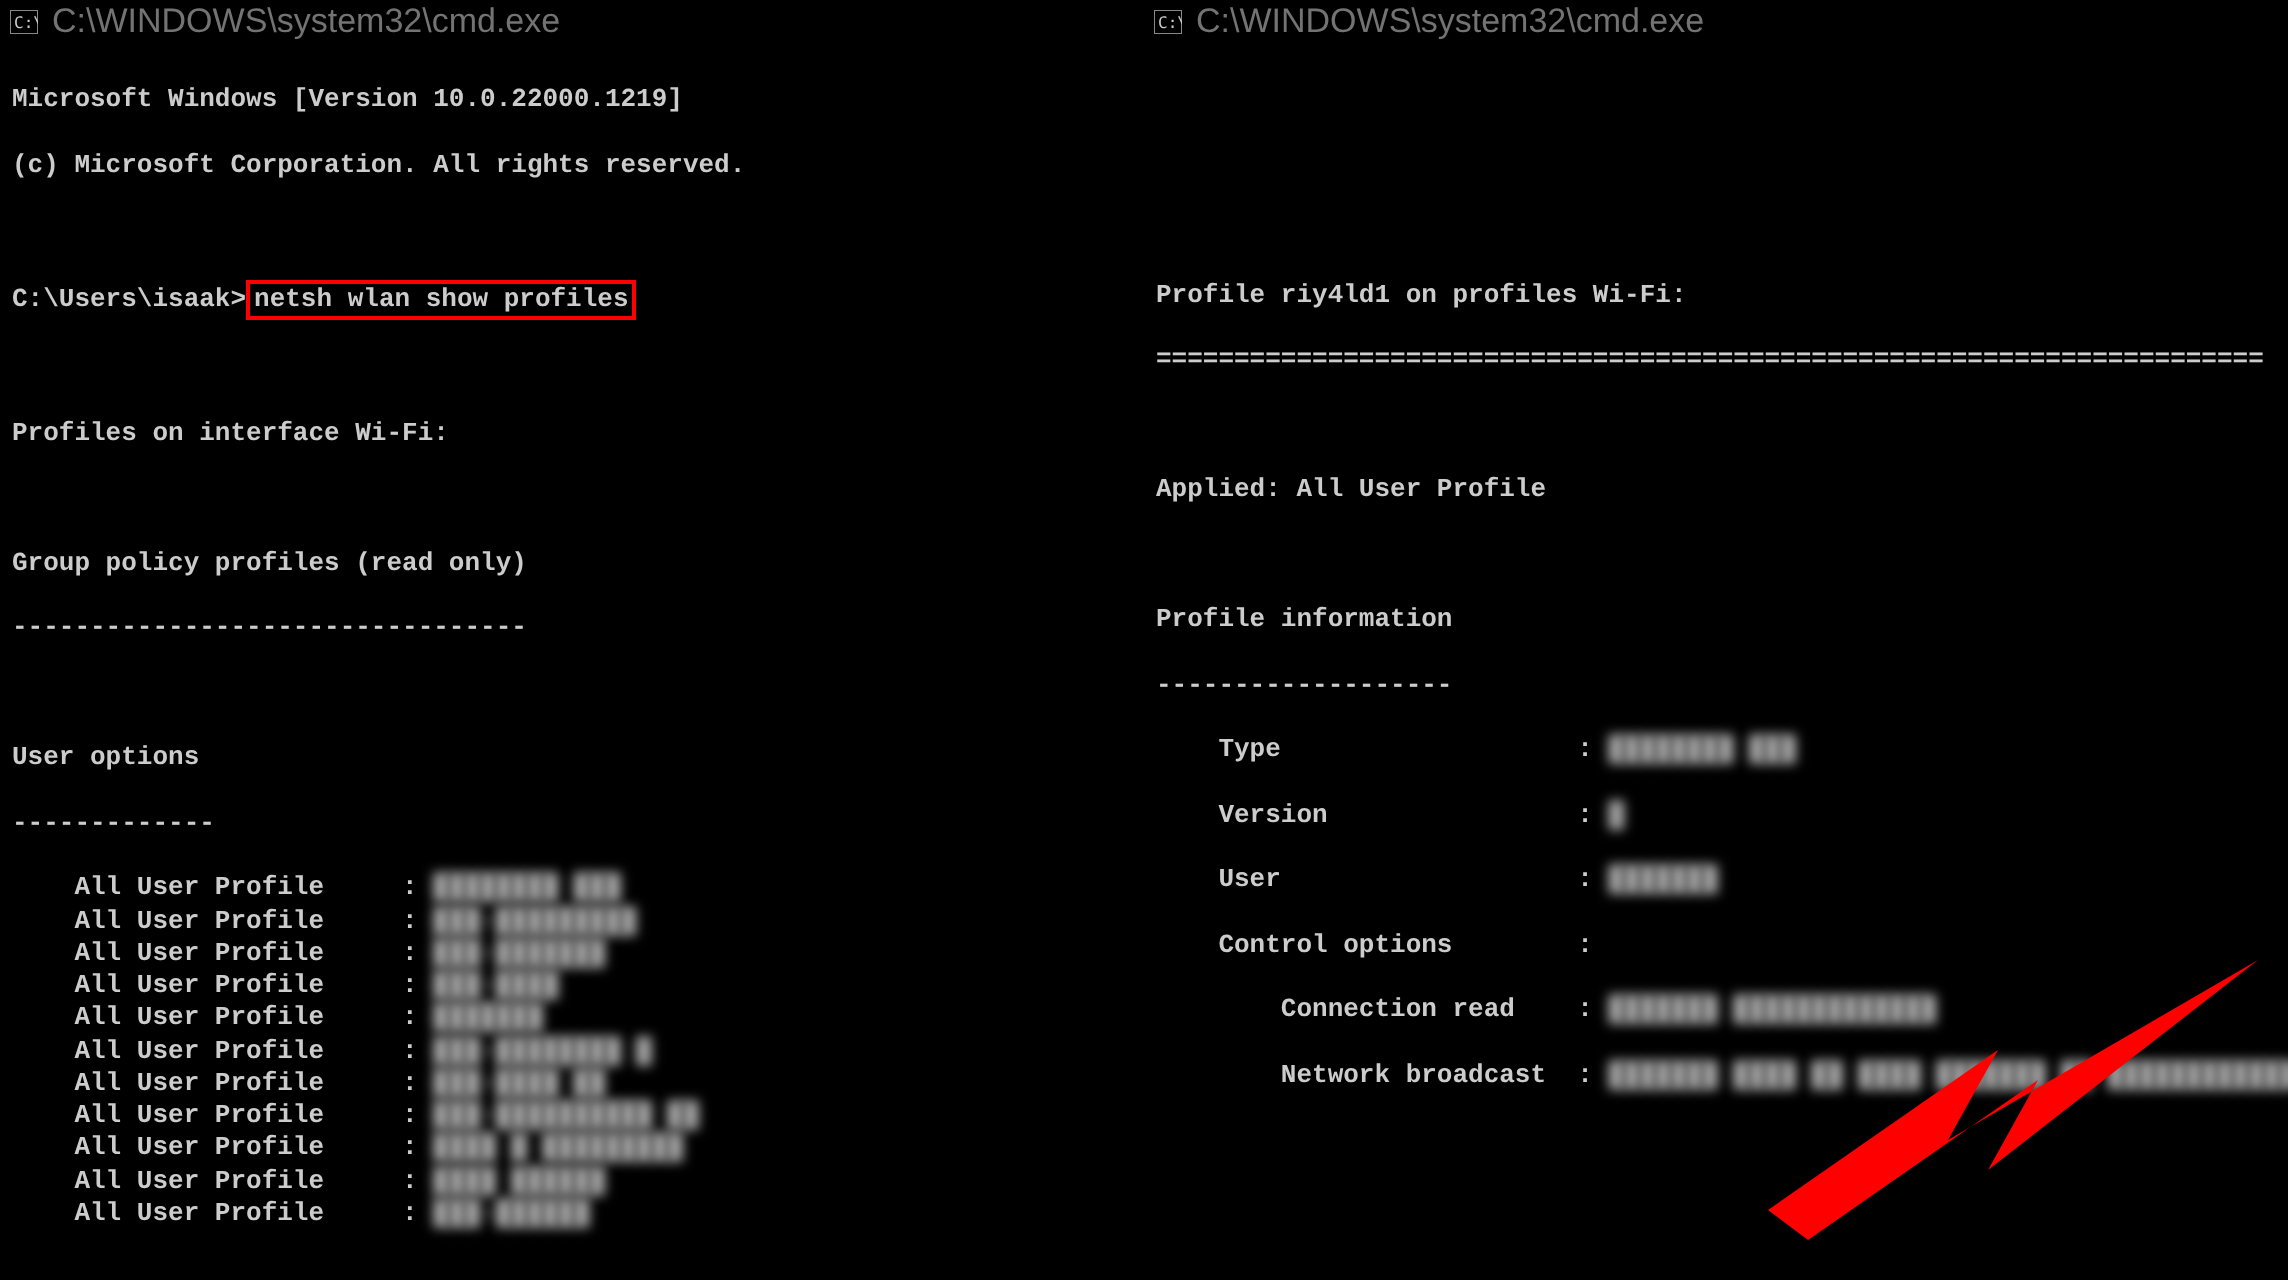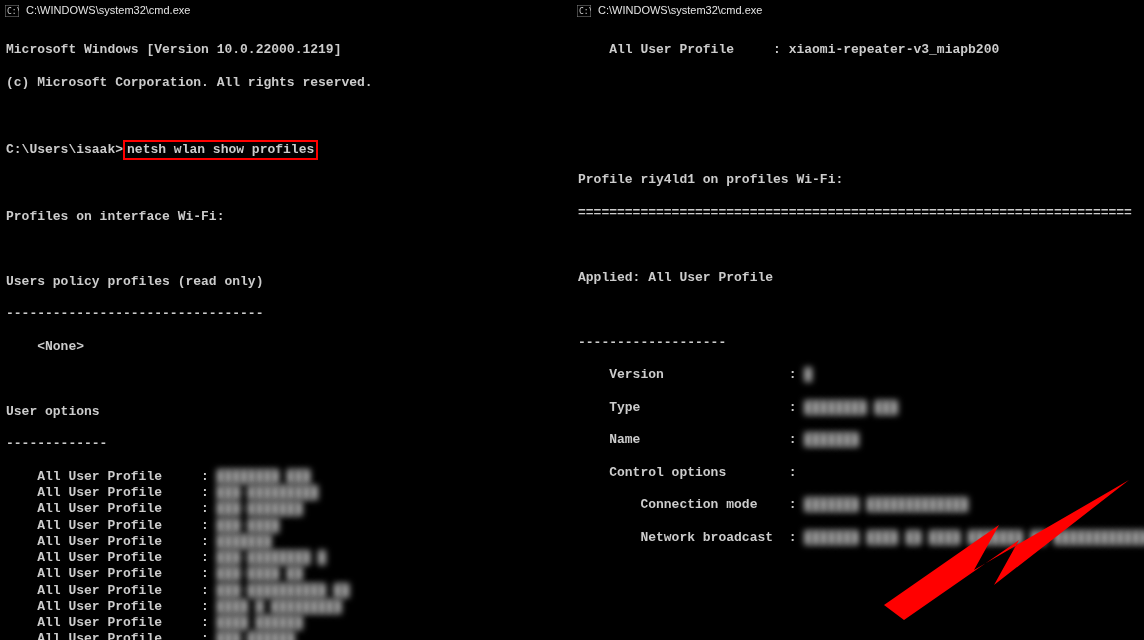--- a/index.html
+++ b/index.html
@@ -35,22 +35,22 @@
   }
   .titlebar-icon {
     width: 16px;
     height: 16px;
     margin-right: 6px;
     display: inline-flex;
     align-items: center;
     justify-content: center;
   }
   .titlebar-text {
-    color: #e5e5e5;
-    font-size: 11px;
+    color: #737373;
+    font-size: 17px;
     font-family: "Segoe UI", Tahoma, sans-serif;
   }
   .term {
     padding: 4px 6px 0 6px;
     white-space: pre;
     color: #ccc;
     flex: 1;
     overflow: hidden;
   }
   .boxed {
@@ -92,56 +92,55 @@
       <span class="titlebar-text">C:\WINDOWS\system32\cmd.exe</span>
     </div>
     <div class="term">
 <span class="row">Microsoft Windows [Version 10.0.22000.1219]</span>
 <span class="row">(c) Microsoft Corporation. All rights reserved.</span>
 <span class="row"> </span>
 <span class="row"><span>C:\Users\isaak&gt;</span><span class="boxed"><span>netsh wlan show profiles</span></span></span>
 <span class="row"> </span>
 <span class="row">Profiles on interface Wi-Fi:</span>
 <span class="row"> </span>
-<span class="row">Users policy profiles (read only)</span>
+<span class="row">Group policy profiles (read only)</span>
 <span class="row">---------------------------------</span>
-<span class="row">    &lt;None&gt;</span>
 <span class="row"> </span>
 <span class="row">User options</span>
 <span class="row">-------------</span>
 <div id="profile-list"><span class="row"><span>    All User Profile     : </span><span class="blur">████████ ███</span></span><span class="row"><span>    All User Profile     : </span><span class="blur">███-█████████</span></span><span class="row"><span>    All User Profile     : </span><span class="blur">███-███████</span></span><span class="row"><span>    All User Profile     : </span><span class="blur">███-████</span></span><span class="row"><span>    All User Profile     : </span><span class="blur">███████</span></span><span class="row"><span>    All User Profile     : </span><span class="blur">███-████████ █</span></span><span class="row"><span>    All User Profile     : </span><span class="blur">███-████ ██</span></span><span class="row"><span>    All User Profile     : </span><span class="blur">███-██████████ ██</span></span><span class="row"><span>    All User Profile     : </span><span class="blur">████ █ █████████</span></span><span class="row"><span>    All User Profile     : </span><span class="blur">████ ██████</span></span><span class="row"><span>    All User Profile     : </span><span class="blur">███-██████</span></span></div>
     </div>
   </div>
 
   <div class="pane">
     <div class="titlebar">
       <span class="titlebar-icon">
         <svg width="14" height="12" viewBox="0 0 14 12">
             <rect x="0" y="0" width="14" height="12" fill="#000" stroke="#888" stroke-width="1"></rect>
             <text x="2" y="9" font-size="8" fill="#ccc" font-family="monospace">C:\</text>
           </svg>
       </span>
       <span class="titlebar-text">C:\WINDOWS\system32\cmd.exe</span>
     </div>
     <div class="term">
-<span class="row"><span>    All User Profile     : </span><span>xiaomi-repeater-v3_miapb200</span></span>
 <span class="row"> </span>
 <span class="row"> </span>
 <span class="row"> </span>
 <span class="row">Profile riy4ld1 on profiles Wi-Fi:</span>
 <span class="row">=======================================================================</span>
 <span class="row"> </span>
 <span class="row">Applied: All User Profile</span>
 <span class="row"> </span>
+<span class="row">Profile information</span>
 <span class="row">-------------------</span>
+<span class="row kv"><span class="k">    Type                   : </span><span class="v blur">████████ ███</span></span>
 <span class="row kv"><span class="k">    Version                : </span><span class="v blur">█</span></span>
-<span class="row kv"><span class="k">    Type                   : </span><span class="v blur">████████ ███</span></span>
-<span class="row kv"><span class="k">    Name                   : </span><span class="v blur">███████</span></span>
+<span class="row kv"><span class="k">    User                   : </span><span class="v blur">███████</span></span>
 <span class="row kv"><span class="k">    Control options        :</span></span>
-<span class="row kv"><span class="k">        Connection mode    : </span><span class="v blur">███████ █████████████</span></span>
+<span class="row kv"><span class="k">        Connection read    : </span><span class="v blur">███████ █████████████</span></span>
 <span class="row kv"><span class="k">        Network broadcast  : </span><span class="v blur">███████ ████ ██ ████ ███████ ██ ████████████</span></span>
 
 
 
 
 
 
 
 
 

